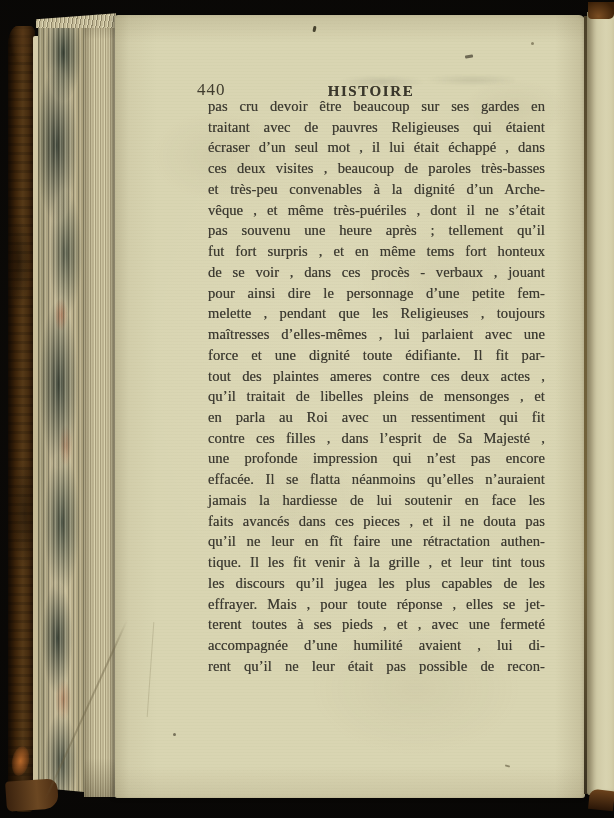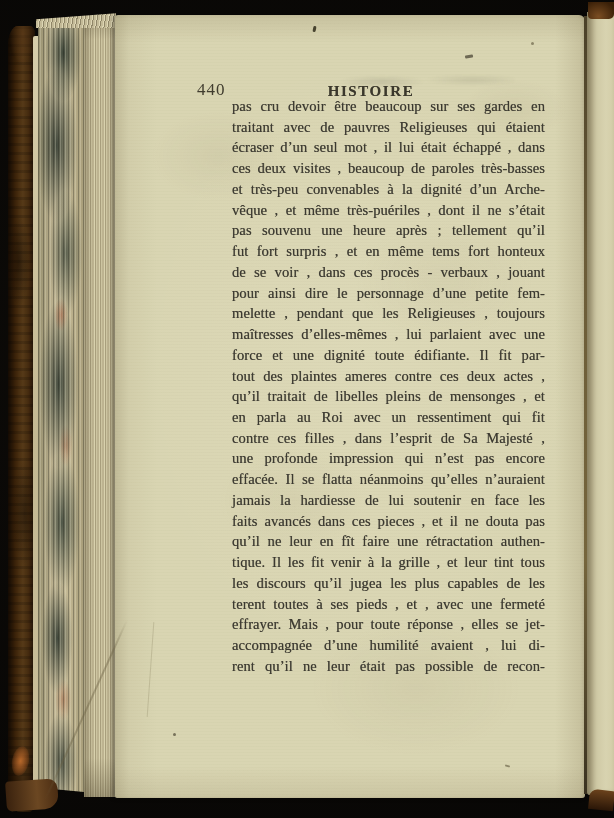--- a/index.html
+++ b/index.html
@@ -117,21 +117,20 @@
   .page-body {
     position:absolute; left:93px; top:81px; width:337px;
     font-size:14.5px; line-height:20.73px; letter-spacing:.1px;
     color:#3b3930;
     text-shadow: .3px .3px .6px rgba(59,57,48,.45), -.2px -.2px .5px rgba(59,57,48,.25);
   }
   .text-line {
     text-align: justify;
     text-align-last: justify;
     white-space: normal;
-    margin-left: 24px;
   }
 
   .page-crease-line {
     position:absolute; left:11px; top:605px; width:2px; height:196px;
     background: linear-gradient(180deg, rgba(110,100,70,0), rgba(110,100,70,.45) 18%, rgba(105,95,65,.4) 82%, rgba(110,100,70,0));
     transform: rotate(24.5deg); transform-origin: top left;
     filter: blur(.3px);
   }
   .scratch-line {
     position:absolute; left:35px; top:607px; width:1px; height:95px;
@@ -207,22 +206,22 @@
         <div class="text-line">qu’il traitait de libelles pleins de mensonges , et</div>
         <div class="text-line">en parla au Roi avec un ressentiment qui fit</div>
         <div class="text-line">contre ces filles , dans l’esprit de Sa Majesté ,</div>
         <div class="text-line">une profonde impression qui n’est pas encore</div>
         <div class="text-line">effacée. Il se flatta néanmoins qu’elles n’auraient</div>
         <div class="text-line">jamais la hardiesse de lui soutenir en face les</div>
         <div class="text-line">faits avancés dans ces pieces , et il ne douta pas</div>
         <div class="text-line">qu’il ne leur en fît faire une rétractation authen-</div>
         <div class="text-line">tique. Il les fit venir à la grille , et leur tint tous</div>
         <div class="text-line">les discours qu’il jugea les plus capables de les</div>
+        <div class="text-line">effrayer. Mais , pour toute réponse , elles se jet-</div>
         <div class="text-line">terent toutes à ses pieds , et , avec une fermeté</div>
-        <div class="text-line">effrayer. Mais , pour toute réponse , elles se jet-</div>
         <div class="text-line">accompagnée d’une humilité avaient , lui di-</div>
         <div class="text-line">rent qu’il ne leur était pas possible de recon-</div>
       </div>
 
     <div class="page-crease-line"></div>
     <div class="scratch-line"></div>
     <div class="speck s1"></div>
     <div class="speck s2"></div>
     <div class="speck s3"></div>
     <div class="speck s4"></div>

